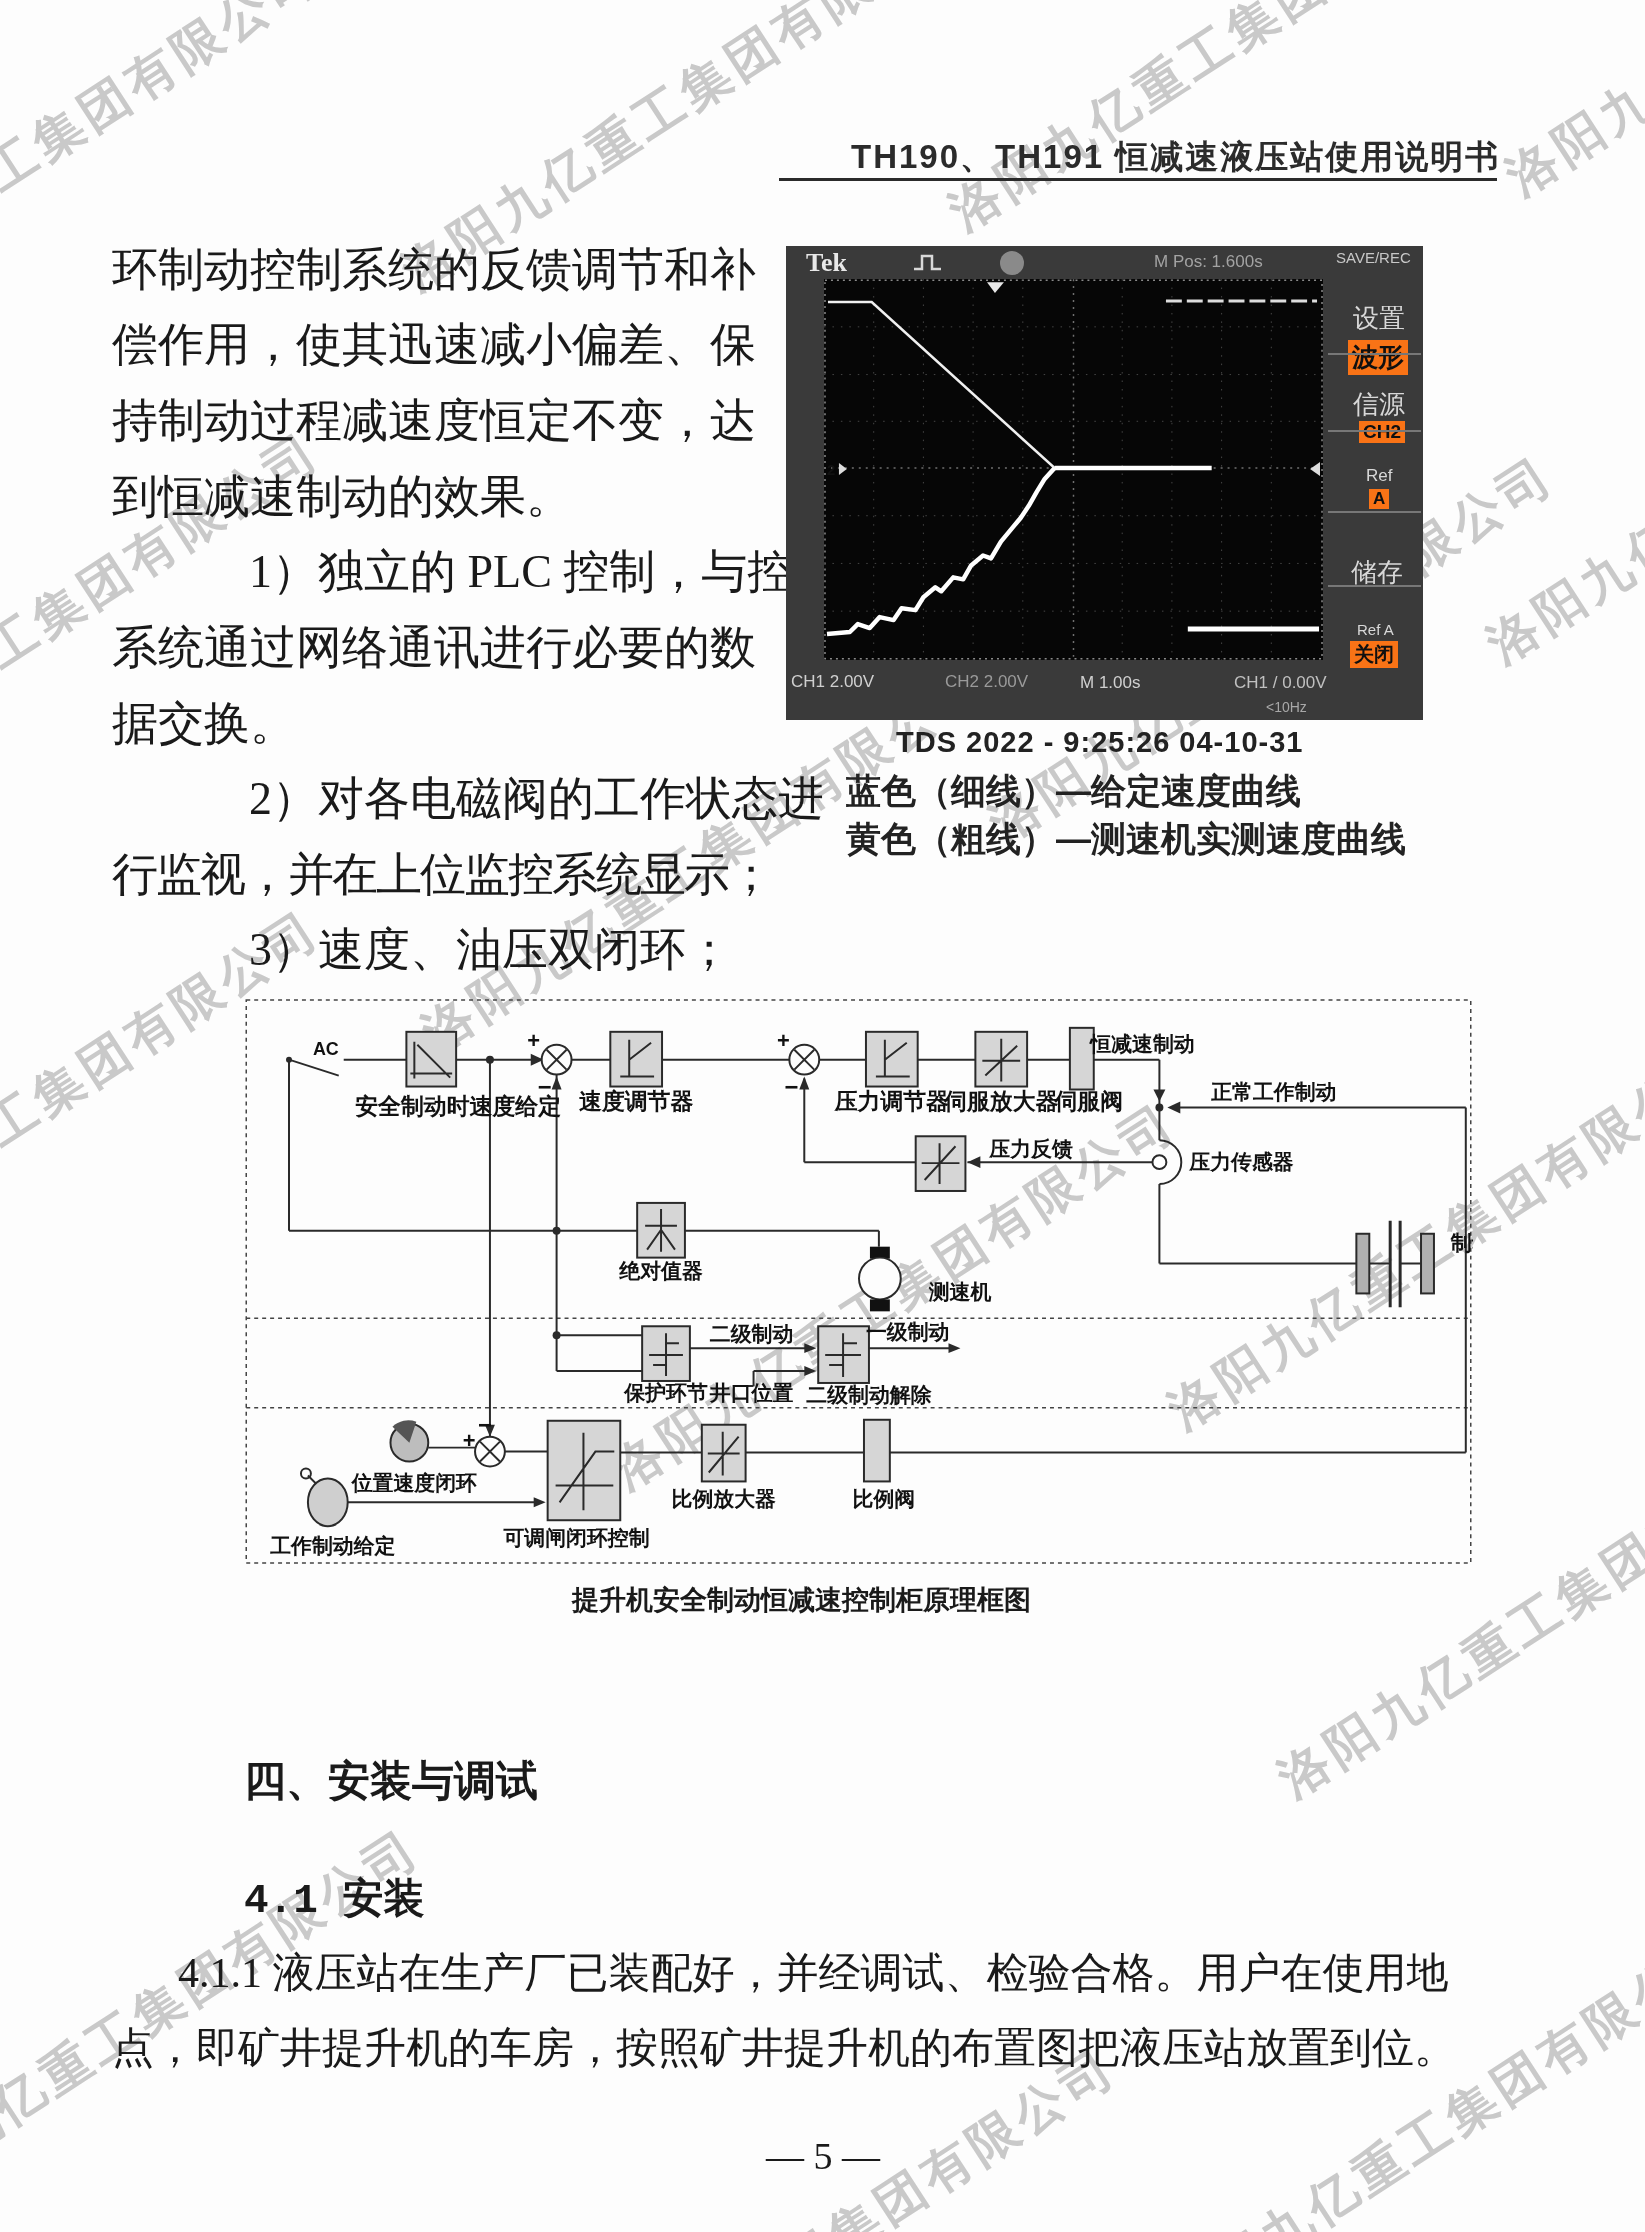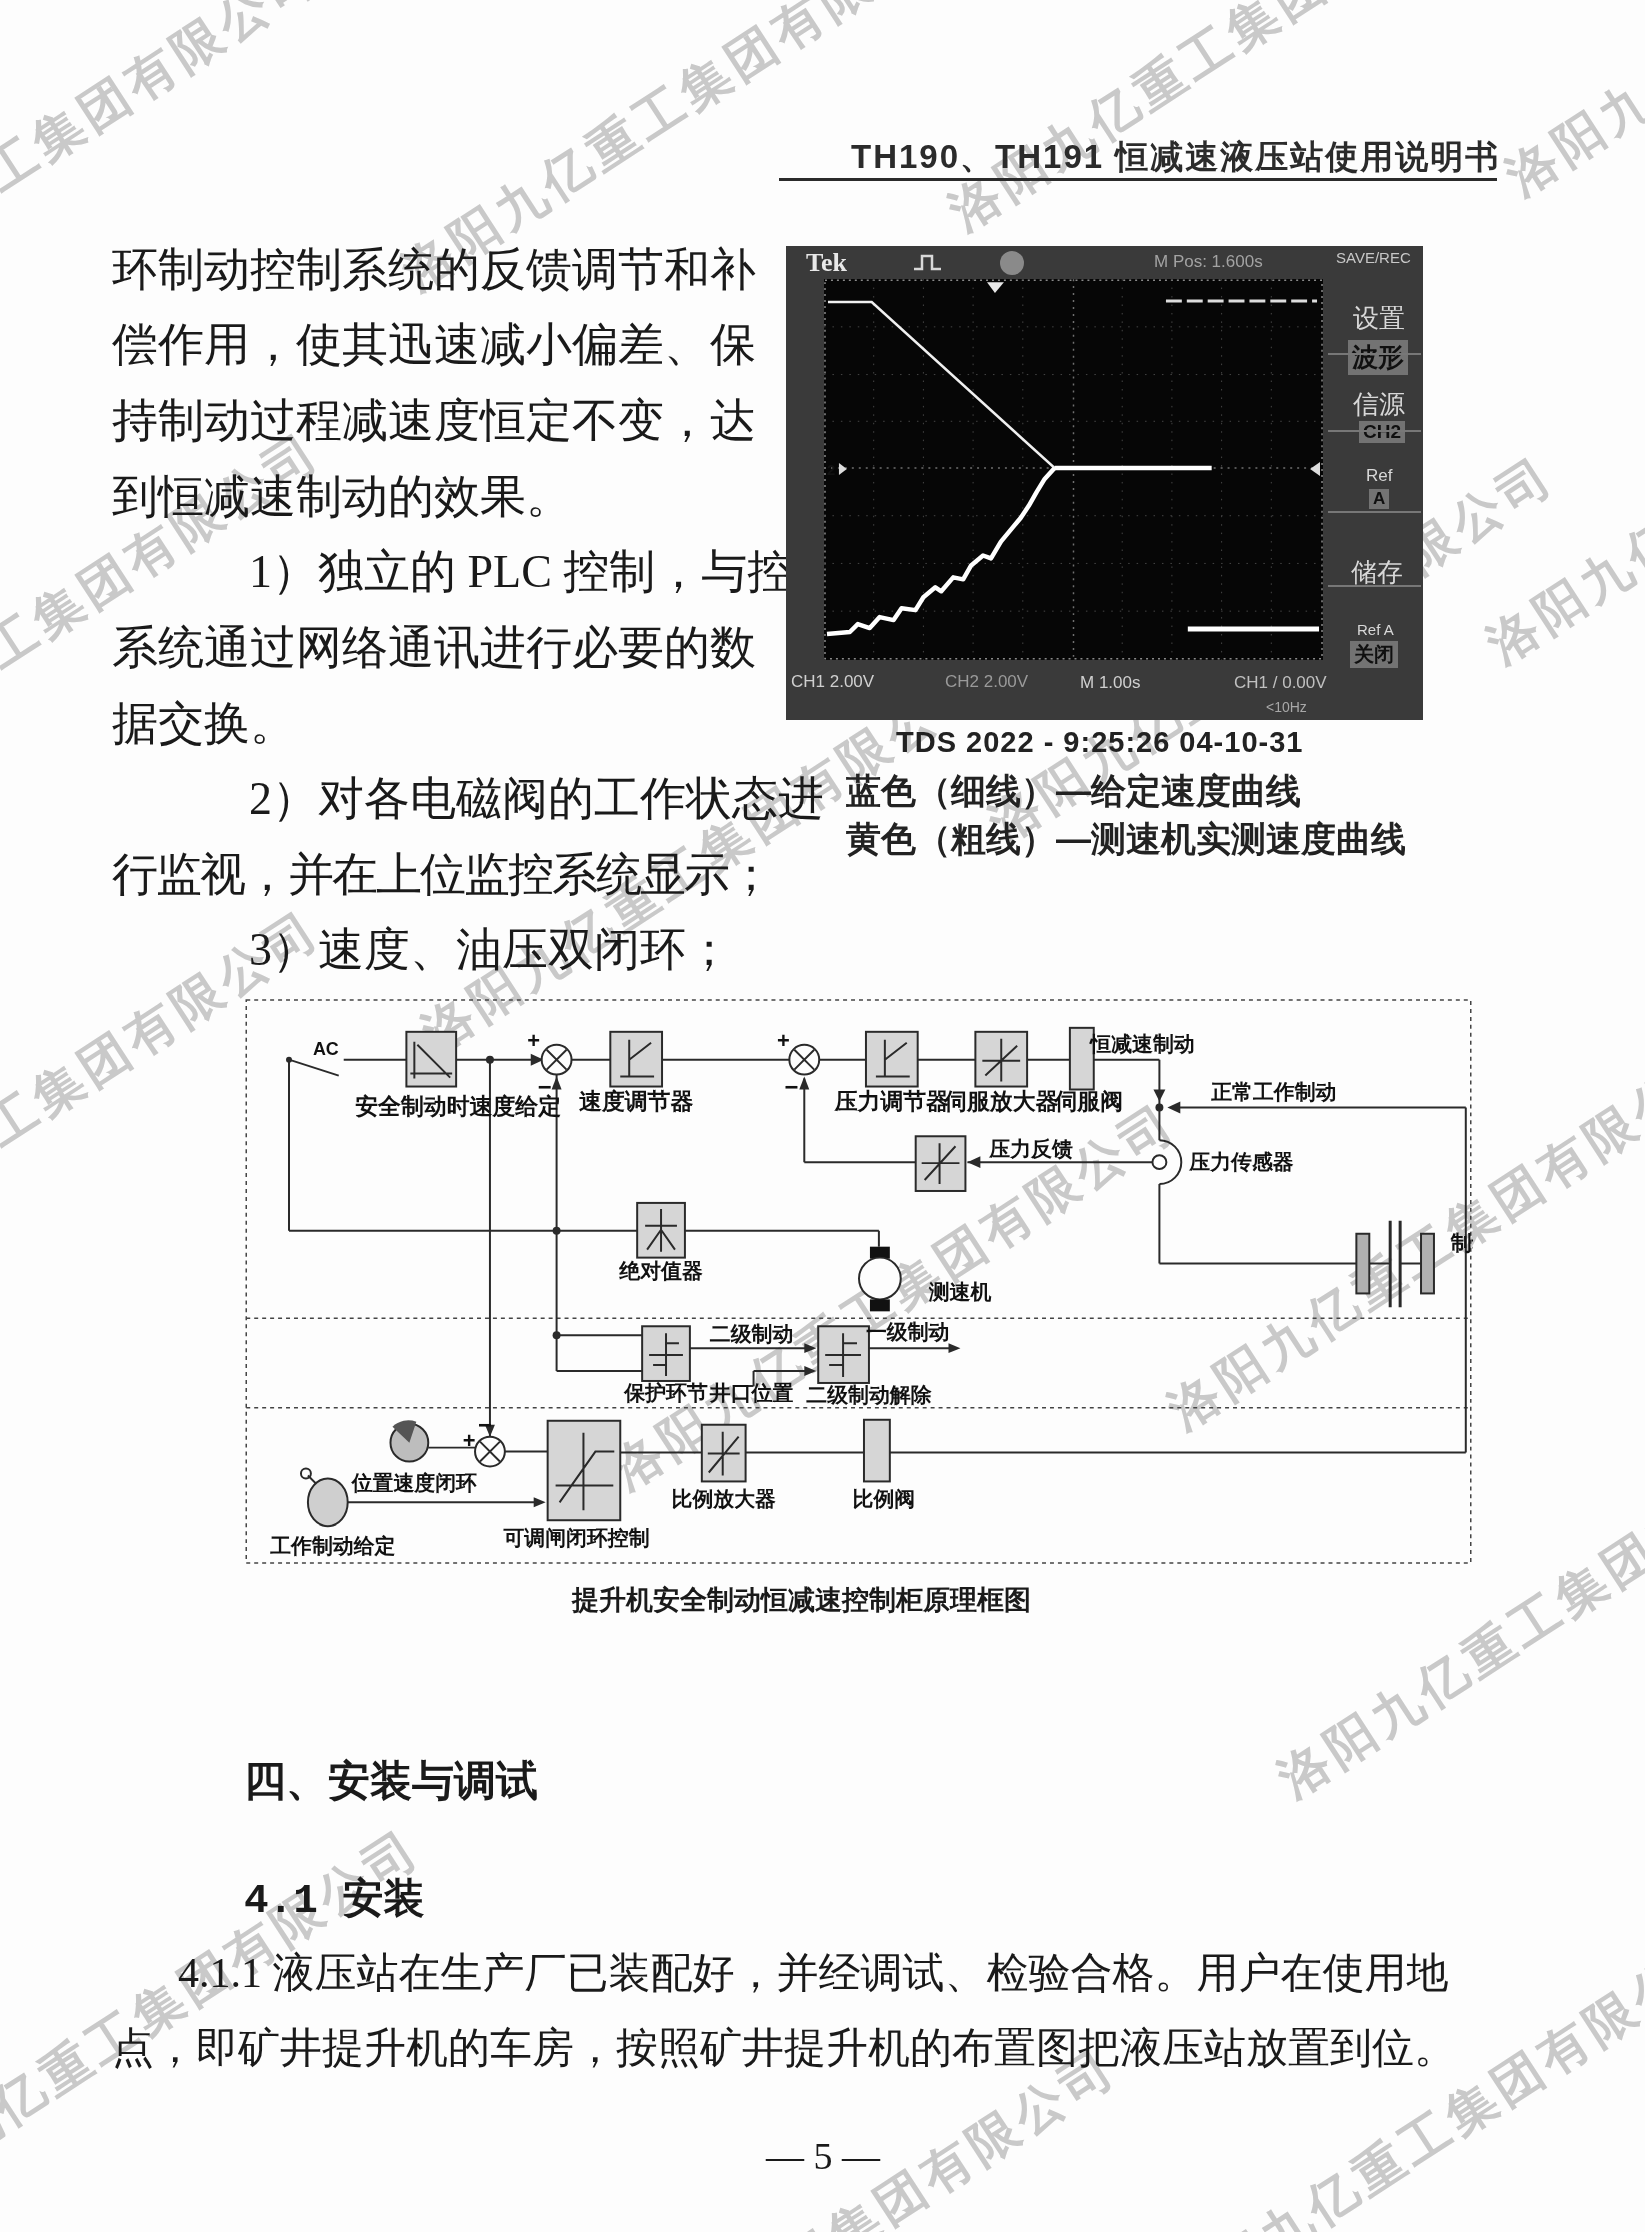--- a/index.html
+++ b/index.html
@@ -17,21 +17,21 @@
   .scope{position:absolute;left:786px;top:246px;width:637px;height:474px;background:#3a3a3a;z-index:2;}
   .scope .brand{position:absolute;left:20px;top:2px;color:#e8e8e8;font-weight:bold;
                 font-size:26px;font-family:"Liberation Serif",serif;}
   .scope .mpos{position:absolute;left:368px;top:6px;color:#a3a3a3;font-size:17px;
                font-family:"Liberation Sans",sans-serif;}
   .scope .saverec{position:absolute;left:550px;top:3px;color:#c8c8c8;font-size:15px;
                   font-family:"Liberation Sans",sans-serif;}
   .scope .trigdot{position:absolute;left:214px;top:5px;width:24px;height:24px;border-radius:50%;background:#8a8a8a;}
   .screen{position:absolute;left:38px;top:33px;width:499px;height:381px;background:#060606;}
   .mi{position:absolute;font-family:"Liberation Sans",sans-serif;color:#d8d8d8;white-space:nowrap;margin-top:24px;}
-  .mi.hl{background:#737373;color:#101010;padding:0 4px;font-weight:bold;}
+  .mi.hl{background:#f97316;color:#101010;padding:0 4px;font-weight:bold;}
   .mdiv{position:absolute;left:542px;width:93px;height:0;border-top:2px solid #777;}
   .sbar{position:absolute;font-family:"Liberation Sans",sans-serif;font-size:17px;color:#d0d0d0;white-space:nowrap;}
   .cap{position:absolute;font-family:"Liberation Sans",sans-serif;font-weight:bold;color:#222;
        white-space:nowrap;z-index:2;}
   .diagram{position:absolute;left:244px;top:998px;z-index:2;}
   .dcap{position:absolute;left:572px;top:1582px;font-size:27px;font-weight:bold;
         font-family:"Liberation Sans",sans-serif;z-index:2;}
   .h1{position:absolute;left:244px;top:1741px;font-size:42px;font-weight:bold;
       font-family:"Liberation Sans",sans-serif;z-index:2;margin-top:12px;}
   .h2{position:absolute;left:244px;top:1871px;font-size:41px;font-weight:bold;

